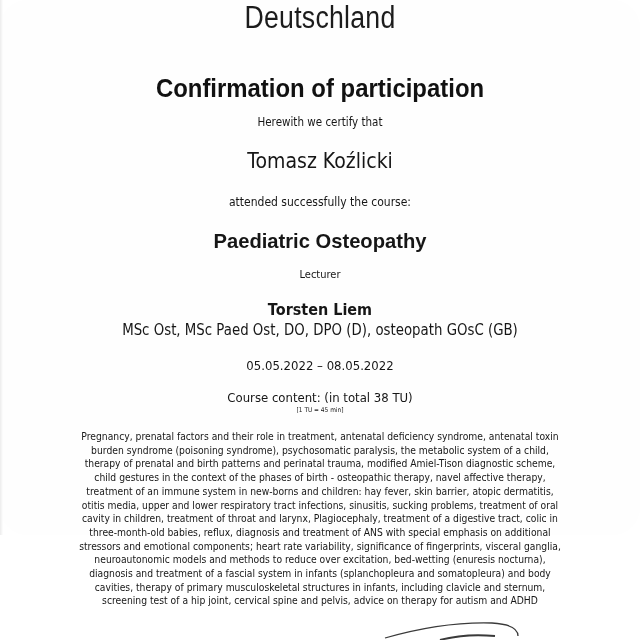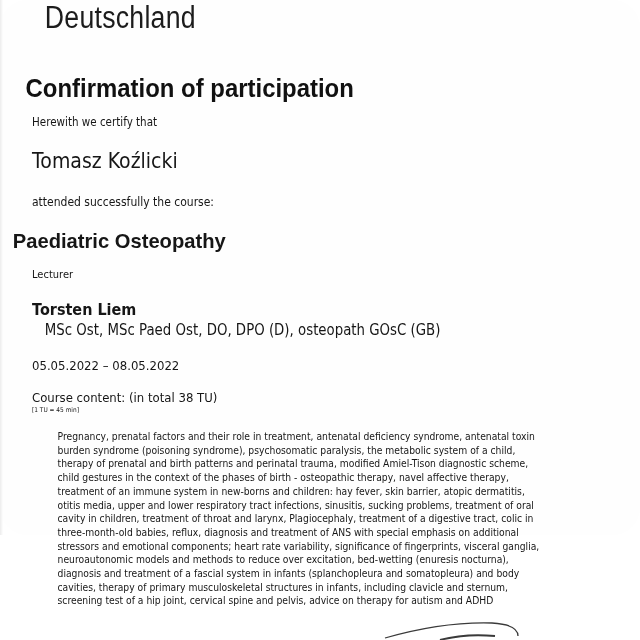--- a/index.html
+++ b/index.html
@@ -10,21 +10,21 @@
       overflow: hidden;
       background: #ffffff;
     }
     .page {
       position: relative;
       width: 640px;
       height: 535px;
       background: #fefefe;
       color: #161616;
       font-family: "DejaVu Sans", sans-serif;
-      text-align: left;
+      text-align: center;
       border-radius: 27px;
     }
     .edge {
       position: absolute;
       left: 0; top: 0; bottom: 0;
       width: 3px;
       background: linear-gradient(to right, #ececec, #fefefe);
     }
     .org {
       position: absolute;

